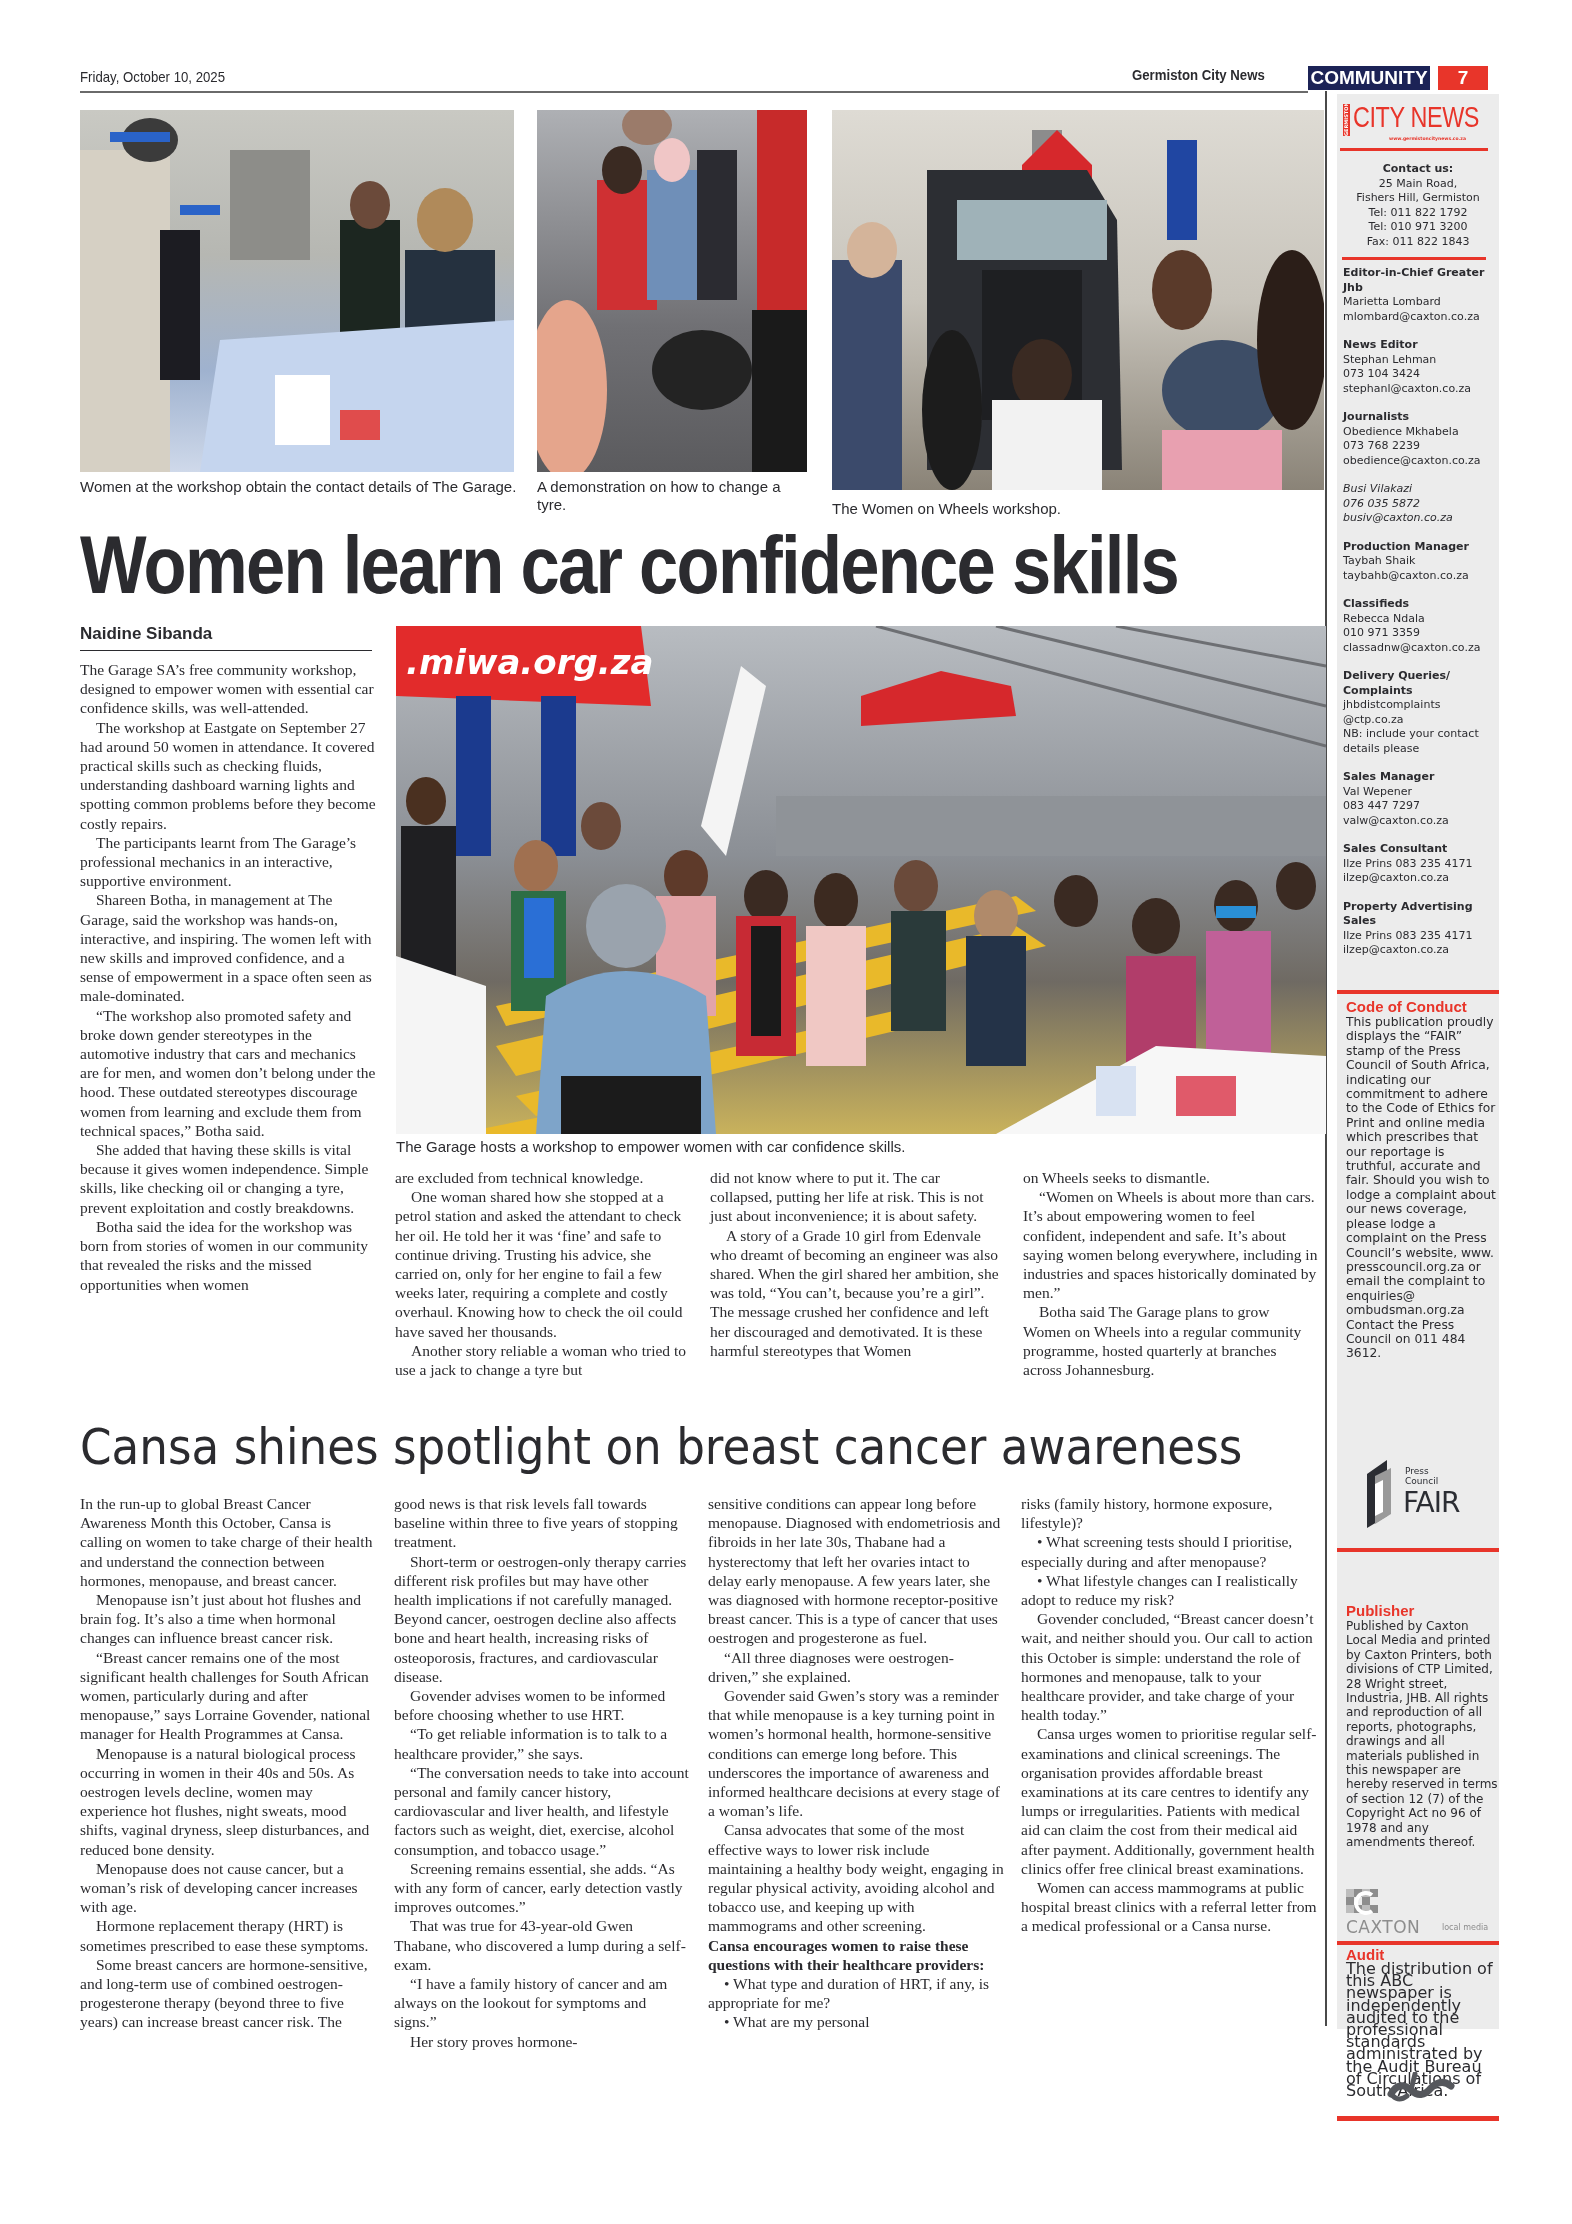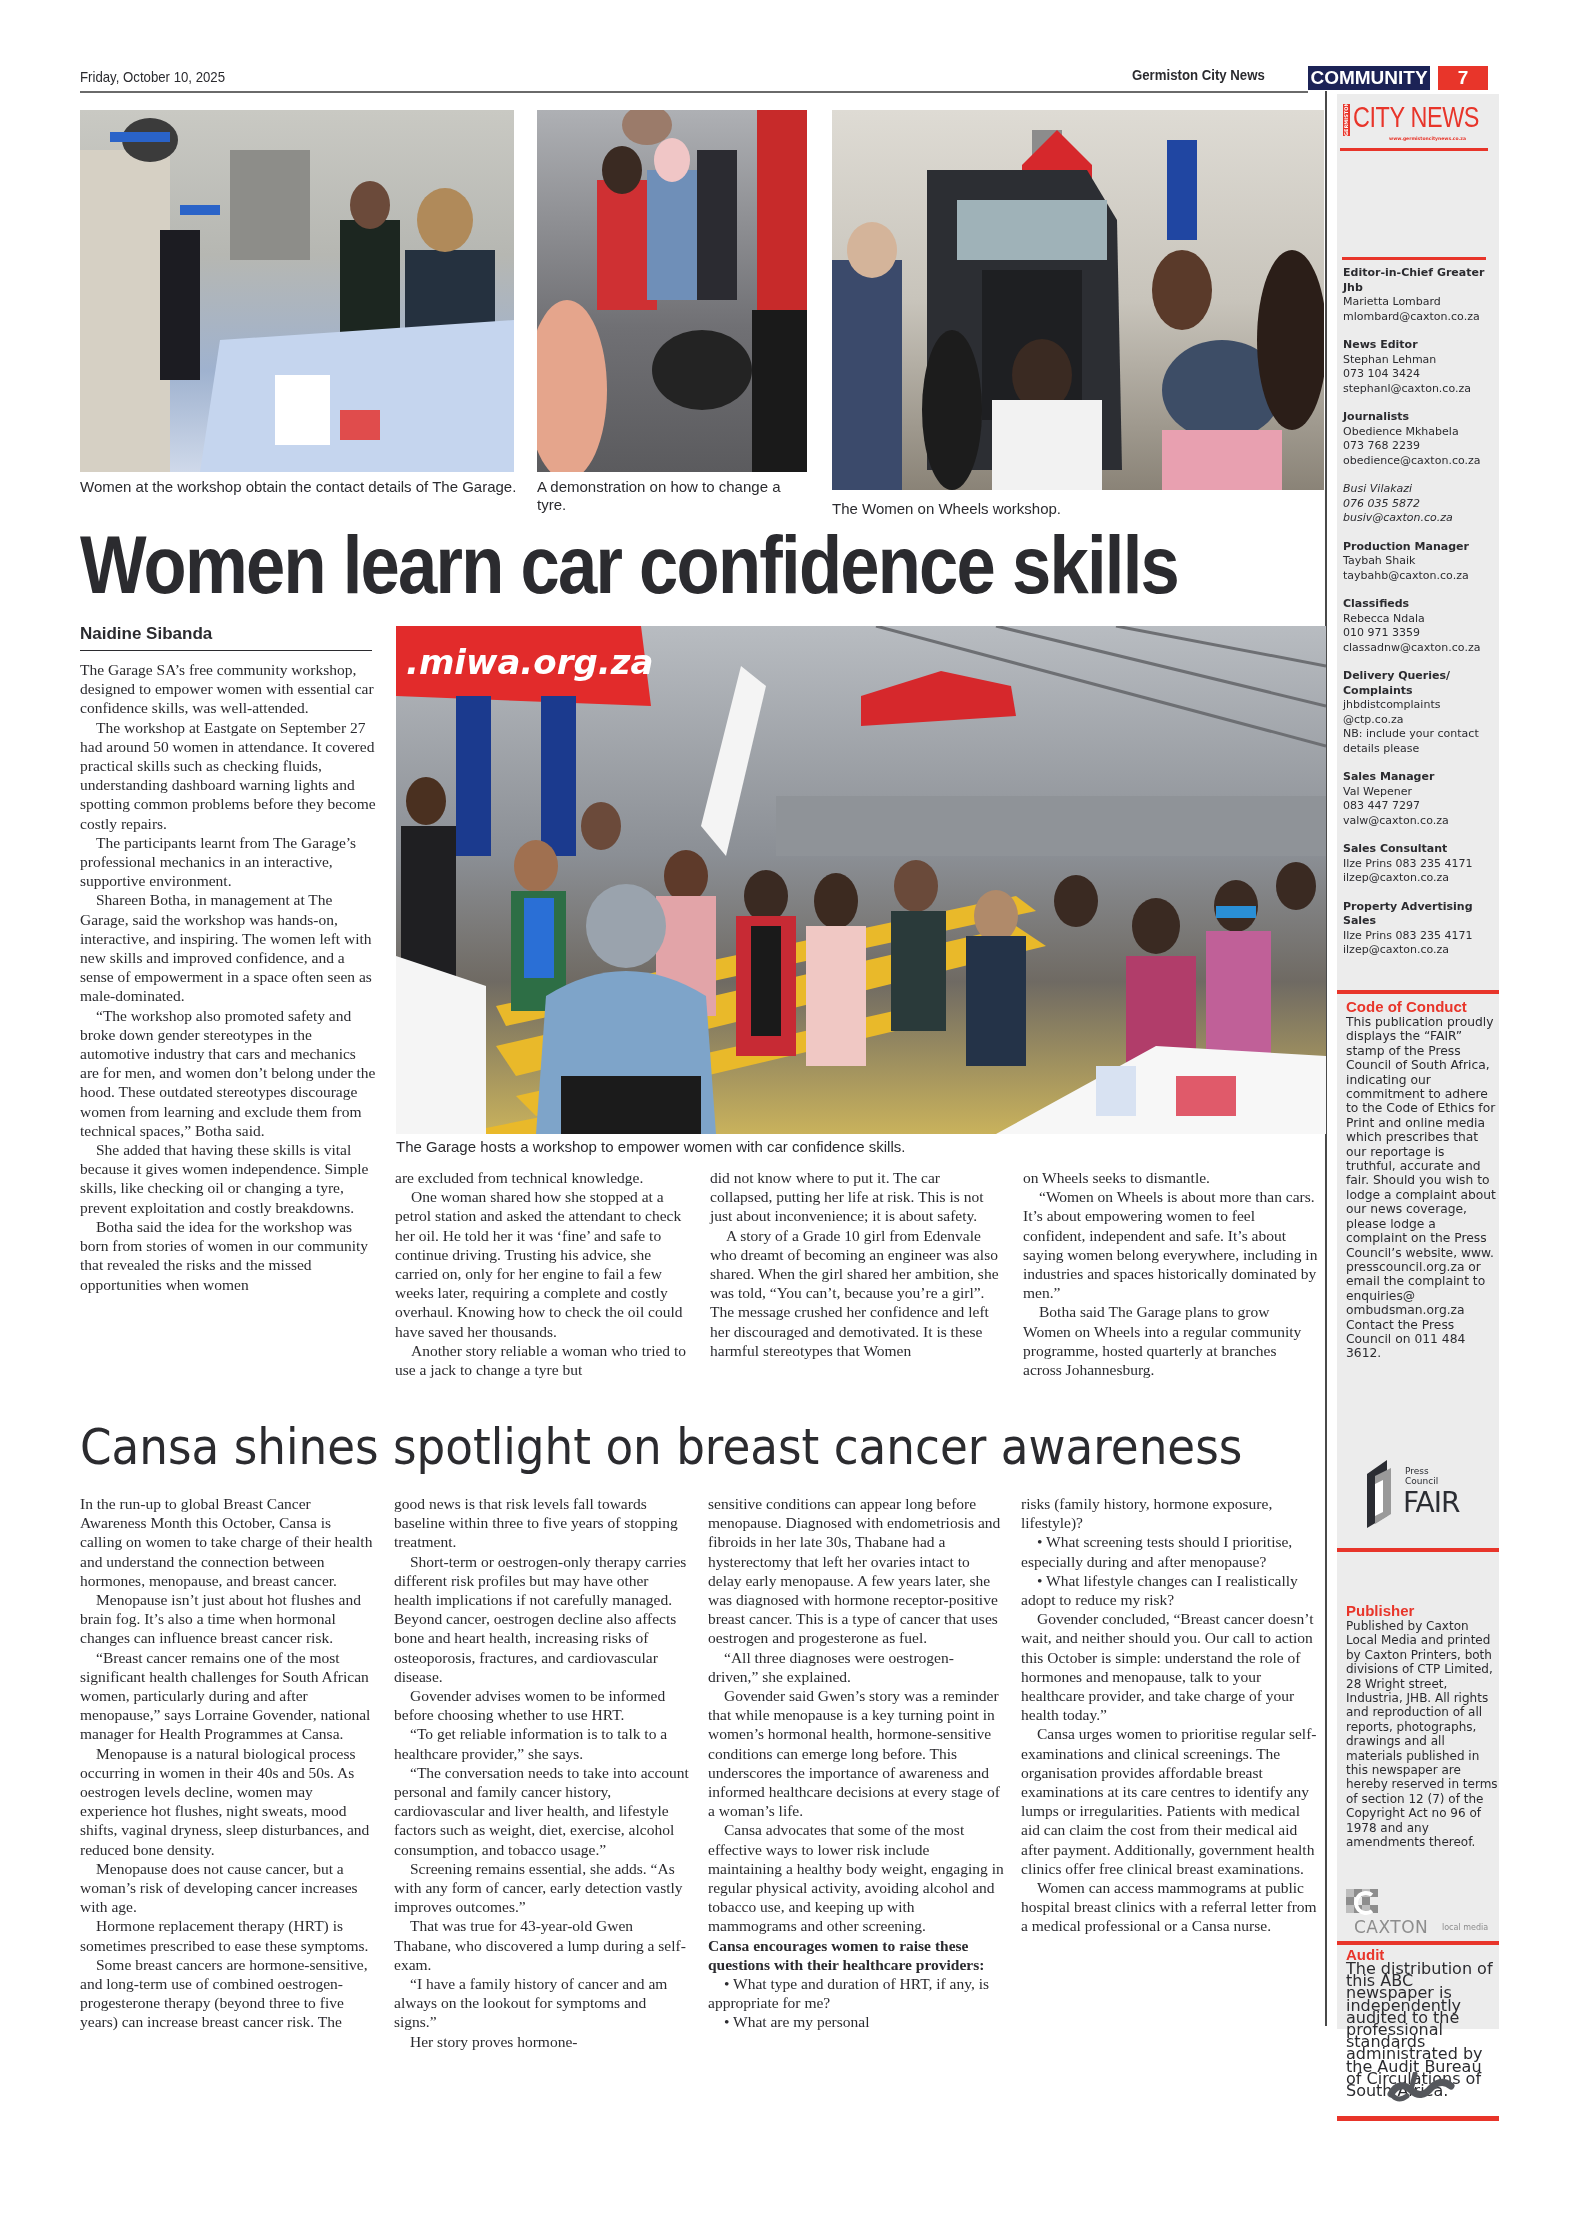--- a/index.html
+++ b/index.html
@@ -223,20 +223,28 @@
 </div>
 
 <div class="abs sidebar">
 
   <div style="position:absolute;left:6px;top:8px;width:150px;height:36px;">
     <div style="position:absolute;left:0;top:2px;width:7px;height:32px;background:#e8352a;color:#fff;font:bold 5px 'DejaVu Sans',sans-serif;writing-mode:vertical-rl;transform:rotate(180deg);overflow:hidden;text-align:center;">GERMISTON</div>
     <div style="position:absolute;left:10px;top:-2px;font:30px 'Liberation Sans',sans-serif;color:#e8352a;transform:scaleX(0.78);transform-origin:left;white-space:nowrap;letter-spacing:-0.5px;">CITY NEWS</div>
     <div style="position:absolute;left:46px;top:34px;font:bold 4.5px 'DejaVu Sans',sans-serif;color:#e8352a;white-space:nowrap;">www.germistoncitynews.co.za</div>
   </div>
   <div class="sb-red abs" style="left:3px;top:54px;width:148px;height:3px;"></div>
+  <div class="abs sb-text" style="left:0;top:68px;width:162px;text-align:center;">
+    <div class="sb-head">Contact us:</div>
+    <div>25 Main Road,</div>
+    <div>Fishers Hill, Germiston</div>
+    <div>Tel:  011 822 1792</div>
+    <div>Tel:  010 971 3200</div>
+    <div>Fax: 011 822 1843</div>
+  </div>
   <div class="sb-red abs" style="left:5px;top:163px;width:144px;height:3px;"></div>
 
   <div class="abs sb-text" style="left:6px;top:172px;width:154px;">
     <div style="margin-bottom:14px;">
       <div class="sb-head">Editor-in-Chief Greater Jhb</div>
       <div>Marietta Lombard</div>
       <div>mlombard@caxton.co.za</div>
     </div>
     <div style="margin-bottom:14px;">
       <div class="sb-head">News Editor</div>
@@ -318,21 +326,21 @@
         <rect x="16" y="0" width="8" height="8" fill="#bdbdbd"></rect>
         <rect x="24" y="0" width="8" height="8" fill="#8d8d8d"></rect>
       <rect x="0" y="8" width="8" height="8" fill="#8d8d8d"></rect>
         <rect x="16" y="8" width="8" height="8" fill="#8d8d8d"></rect>
       <rect x="0" y="16" width="8" height="8" fill="#bdbdbd"></rect>
         <rect x="8" y="16" width="8" height="8" fill="#8d8d8d"></rect>
         <rect x="16" y="16" width="8" height="8" fill="#bdbdbd"></rect>
         <rect x="24" y="16" width="8" height="8" fill="#8d8d8d"></rect>
       <path d="M26 6 A10 10 0 1 0 26 22" fill="none" stroke="#ffffff" stroke-width="4"></path>
     </svg>
-    <div style="position:absolute;left:8px;top:28px;font:17px 'DejaVu Sans',sans-serif;color:#8d8d8d;letter-spacing:0.5px;">CAXTON</div>
+    <div style="position:absolute;left:0;top:28px;font:17px 'DejaVu Sans',sans-serif;color:#8d8d8d;letter-spacing:0.5px;">CAXTON</div>
     <div style="position:absolute;left:96px;top:34px;font:8px 'DejaVu Sans',sans-serif;color:#8d8d8d;">local media</div>
   </div>
 
   <div class="sb-red abs" style="left:0;top:1847px;width:162px;"></div>
   <div class="abs" style="left:9px;top:1852px;width:152px;">
     <div class="sb-title">Audit</div>
     <div class="sb-body" style="font-size:16px;line-height:12.2px;">The distribution of this ABC newspaper is independently audited to the professional standards administrated by the Audit Bureau of Circulations of South Africa.</div>
   </div>
   <div class="abs" style="left:44px;top:1978px;width:80px;height:34px;">
     <svg width="80" height="34" viewBox="0 0 80 34">

